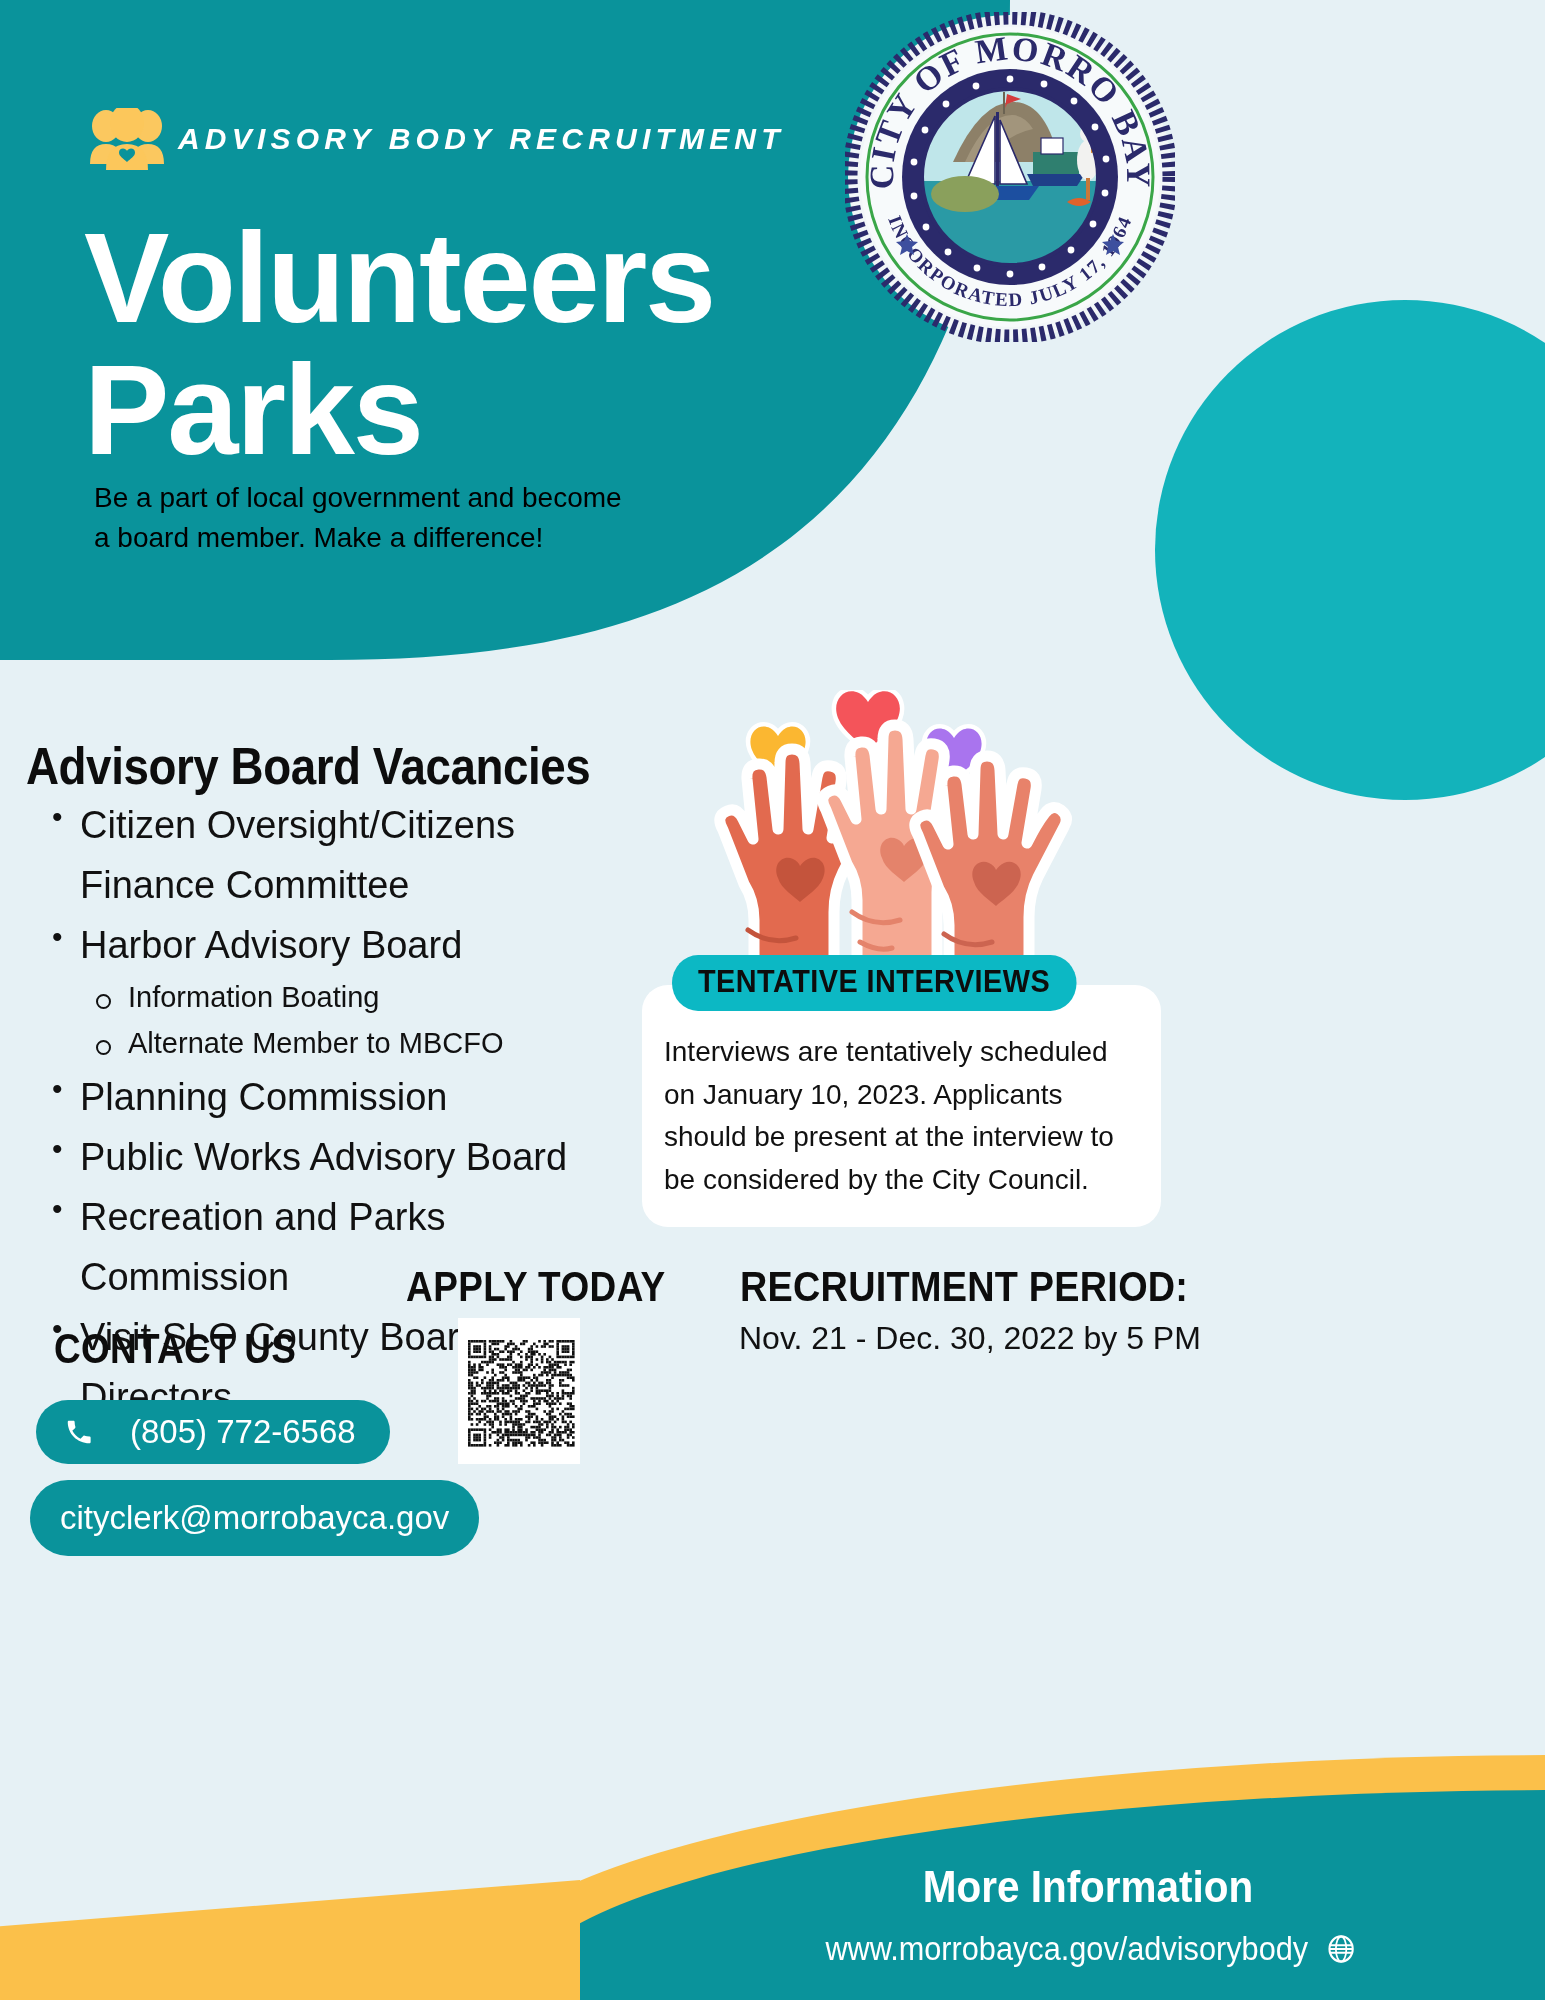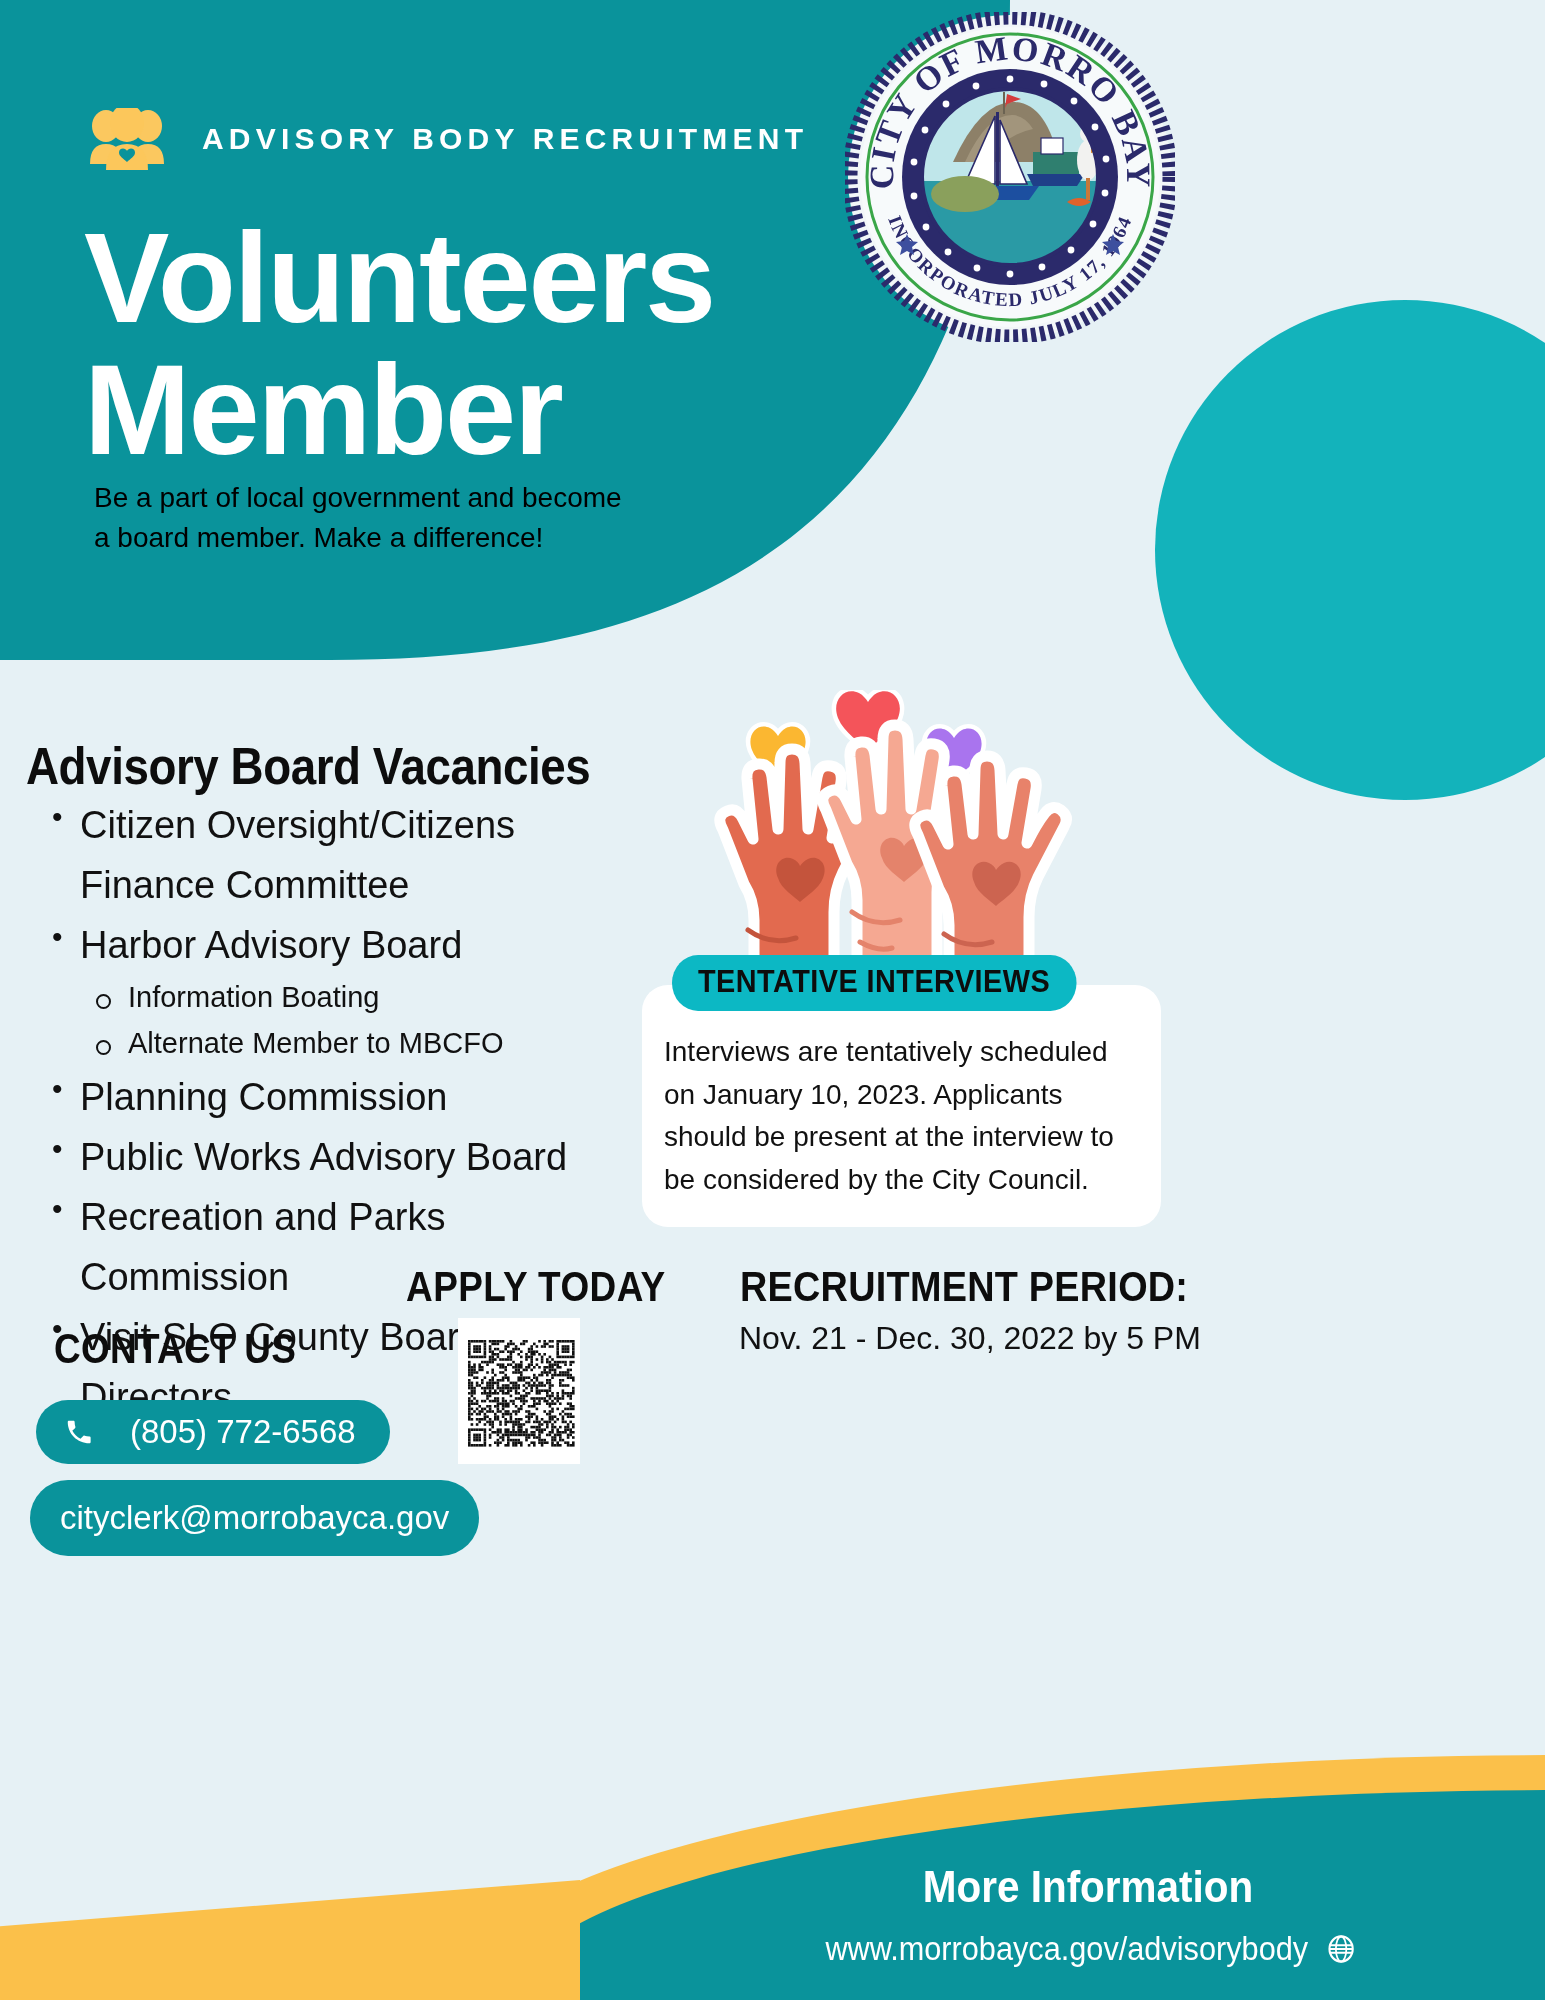--- a/index.html
+++ b/index.html
@@ -61,21 +61,22 @@
     border-top-left-radius: 100% 200px;
   }
 
   
   .eyebrow {
     position: absolute;
     left: 86px;
     top: 108px;
     display: flex;
     align-items: center;
-    gap: 34px;
+    gap: 10px;
+    font-style: italic;
   }
   .eyebrow-text {
     color: #ffffff;
     font-size: 30px;
     font-weight: bold;
     letter-spacing: 5.2px;
     white-space: nowrap;
   }
   .people-icon { width: 82px; height: 62px; display:block; }
 
@@ -335,21 +336,21 @@
       <path d="M46 56 Q46 36 62 36 Q78 36 78 56 Z" fill="#fbc85f"></path>
       <ellipse cx="41" cy="15" rx="17" ry="19" fill="#fcc75b"></ellipse>
       <path d="M20 62 Q20 36 41 36 Q62 36 62 62 Z" fill="#fcc75b"></path>
       <path d="M41 54 c-3.4-3.6-8-5.6-8-9.6 0-2.4 1.8-4 4-4 1.8 0 3.2 1 4 2.4 0.8-1.4 2.2-2.4 4-2.4 2.2 0 4 1.6 4 4 0 4-4.6 6-8 9.6Z" fill="#0a939b"></path>
     </svg>
     <div class="eyebrow-text">ADVISORY BODY RECRUITMENT</div>
   </div>
 
   <div class="headline">
     <div>Volunteers</div>
-    <div>Member</div>
+    <div>Parks</div>
   </div>
 
   <div class="subhead">Be a part of local government and become a board member. Make a difference!</div>
 
   <svg class="seal" viewBox="0 0 330 330">
     <defs>
       <path id="arcTop" d="M 48,165 A 117,117 0 0 1 282,165"></path>
       <path id="arcBot" d="M 36,165 A 129,129 0 0 0 294,165"></path>
     </defs>
     <circle cx="165" cy="165" r="162" fill="#f2f6f8"></circle>

